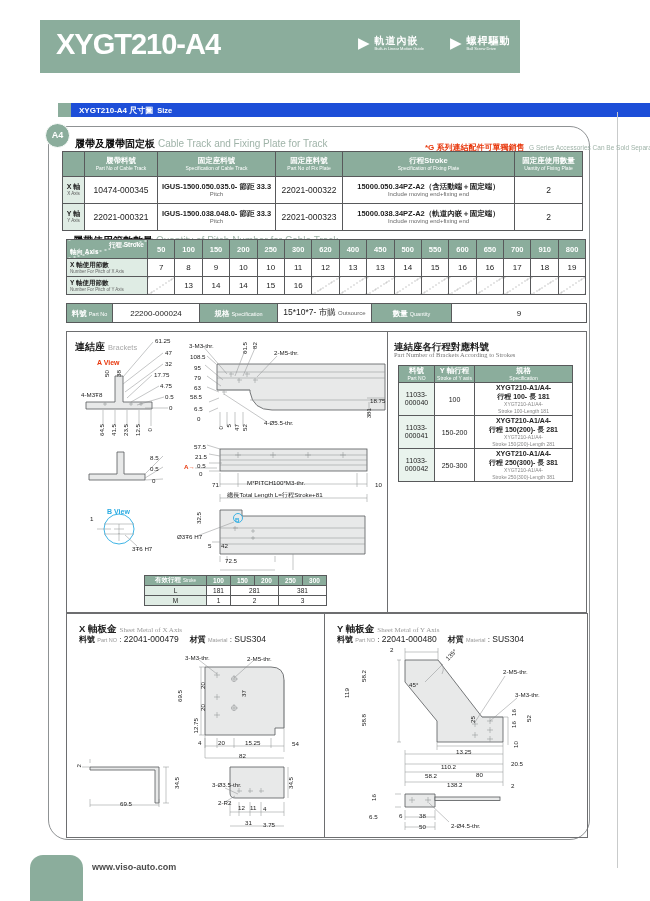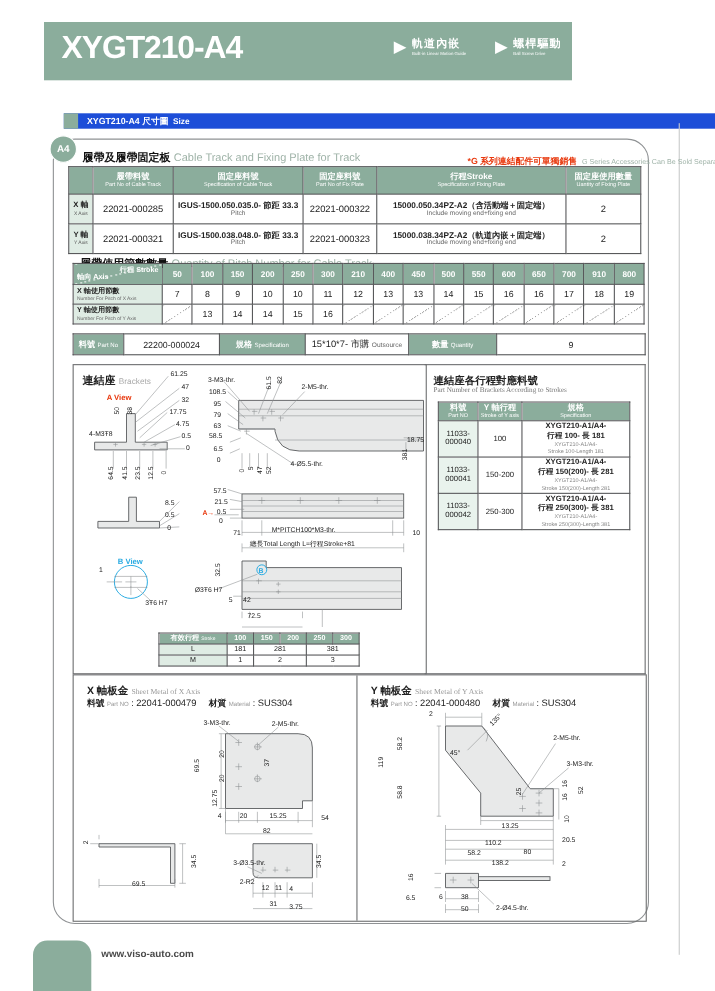--- a/index.html
+++ b/index.html
@@ -175,21 +175,21 @@
         <td class="gh">
               <span class="hzh">固定座使用數量</span>
               <span class="hen">Uantity of Fixing Plate</span>
             </td>
       </tr>
       <tr>
         <td class="axis">
               <span class="azh">X 軸</span>
               <span class="aen">X Axis</span>
             </td>
-        <td class="pn">22021-000285</td>
+        <td class="pn">10474-000345</td>
         <td>
               <span class="szh">IGUS-1500.050.035.0- 節距 33.3</span>
               <span class="sen">Pitch</span>
             </td>
         <td class="pn">22021-000322</td>
         <td>
               <span class="szh">15000.050.34PZ-A2（含活動端＋固定端）</span>
               <span class="sen">Include moving end+fixing end</span>
             </td>
         <td class="pn">2</td>
@@ -242,21 +242,21 @@
             <td class="gh corner">
               <span class="ctr">行程 Stroke</span>
               <span class="cbl">軸向 Axis</span>
             </td>
             <td class="gh sv">50</td>
             <td class="gh sv">100</td>
             <td class="gh sv">150</td>
             <td class="gh sv">200</td>
             <td class="gh sv">250</td>
             <td class="gh sv">300</td>
-            <td class="gh sv">210</td>
+            <td class="gh sv">620</td>
             <td class="gh sv">400</td>
             <td class="gh sv">450</td>
             <td class="gh sv">500</td>
             <td class="gh sv">550</td>
             <td class="gh sv">600</td>
             <td class="gh sv">650</td>
             <td class="gh sv">700</td>
             <td class="gh sv">910</td>
             <td class="gh sv">800</td>
           </tr>

